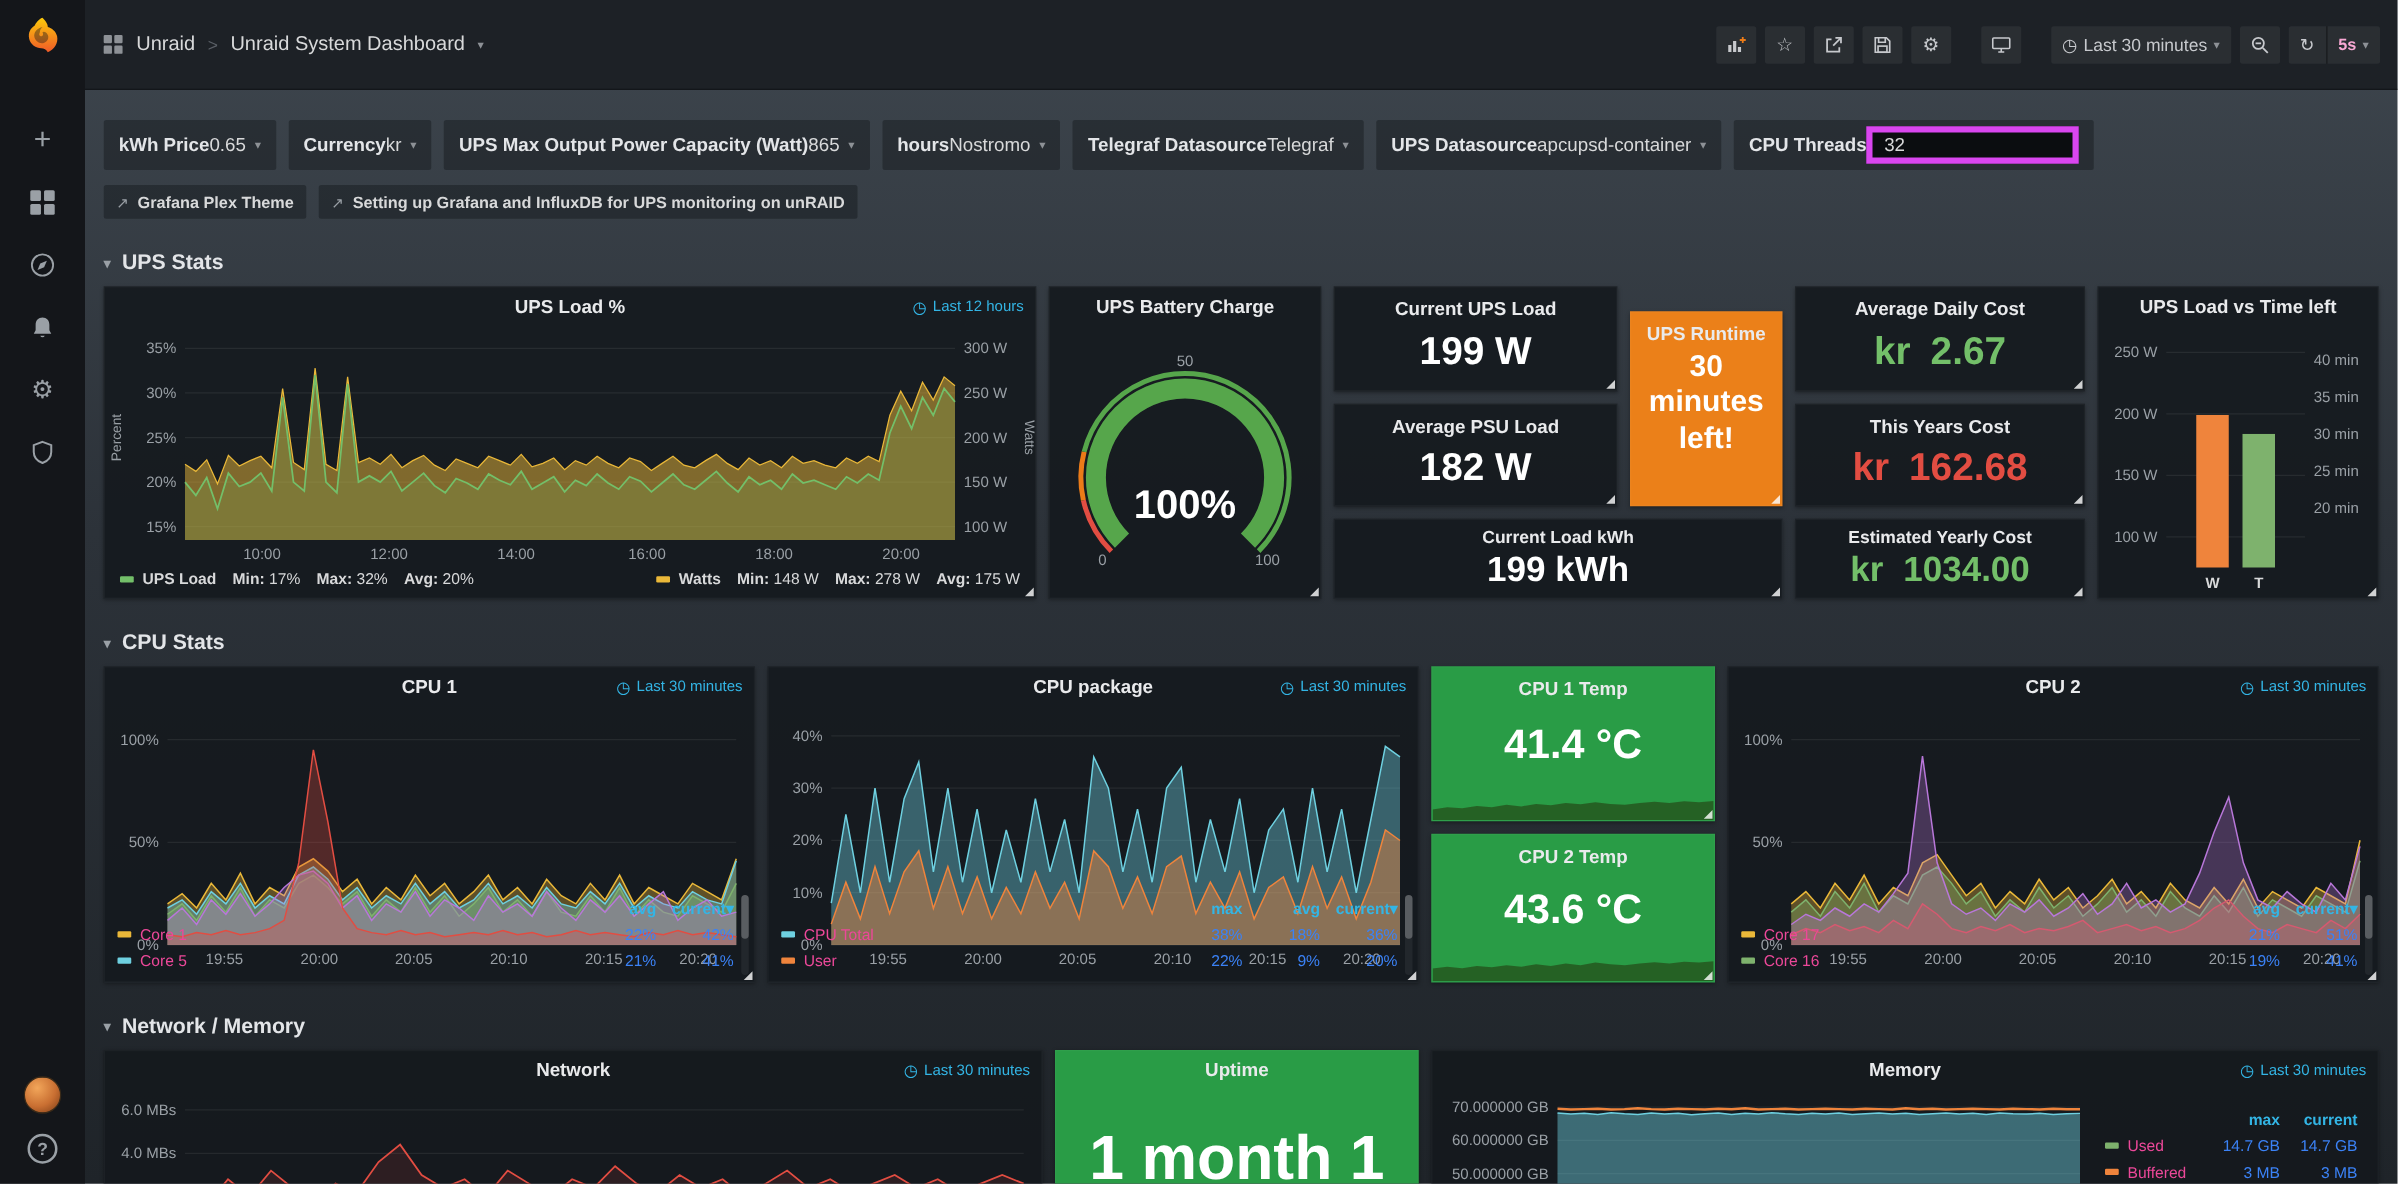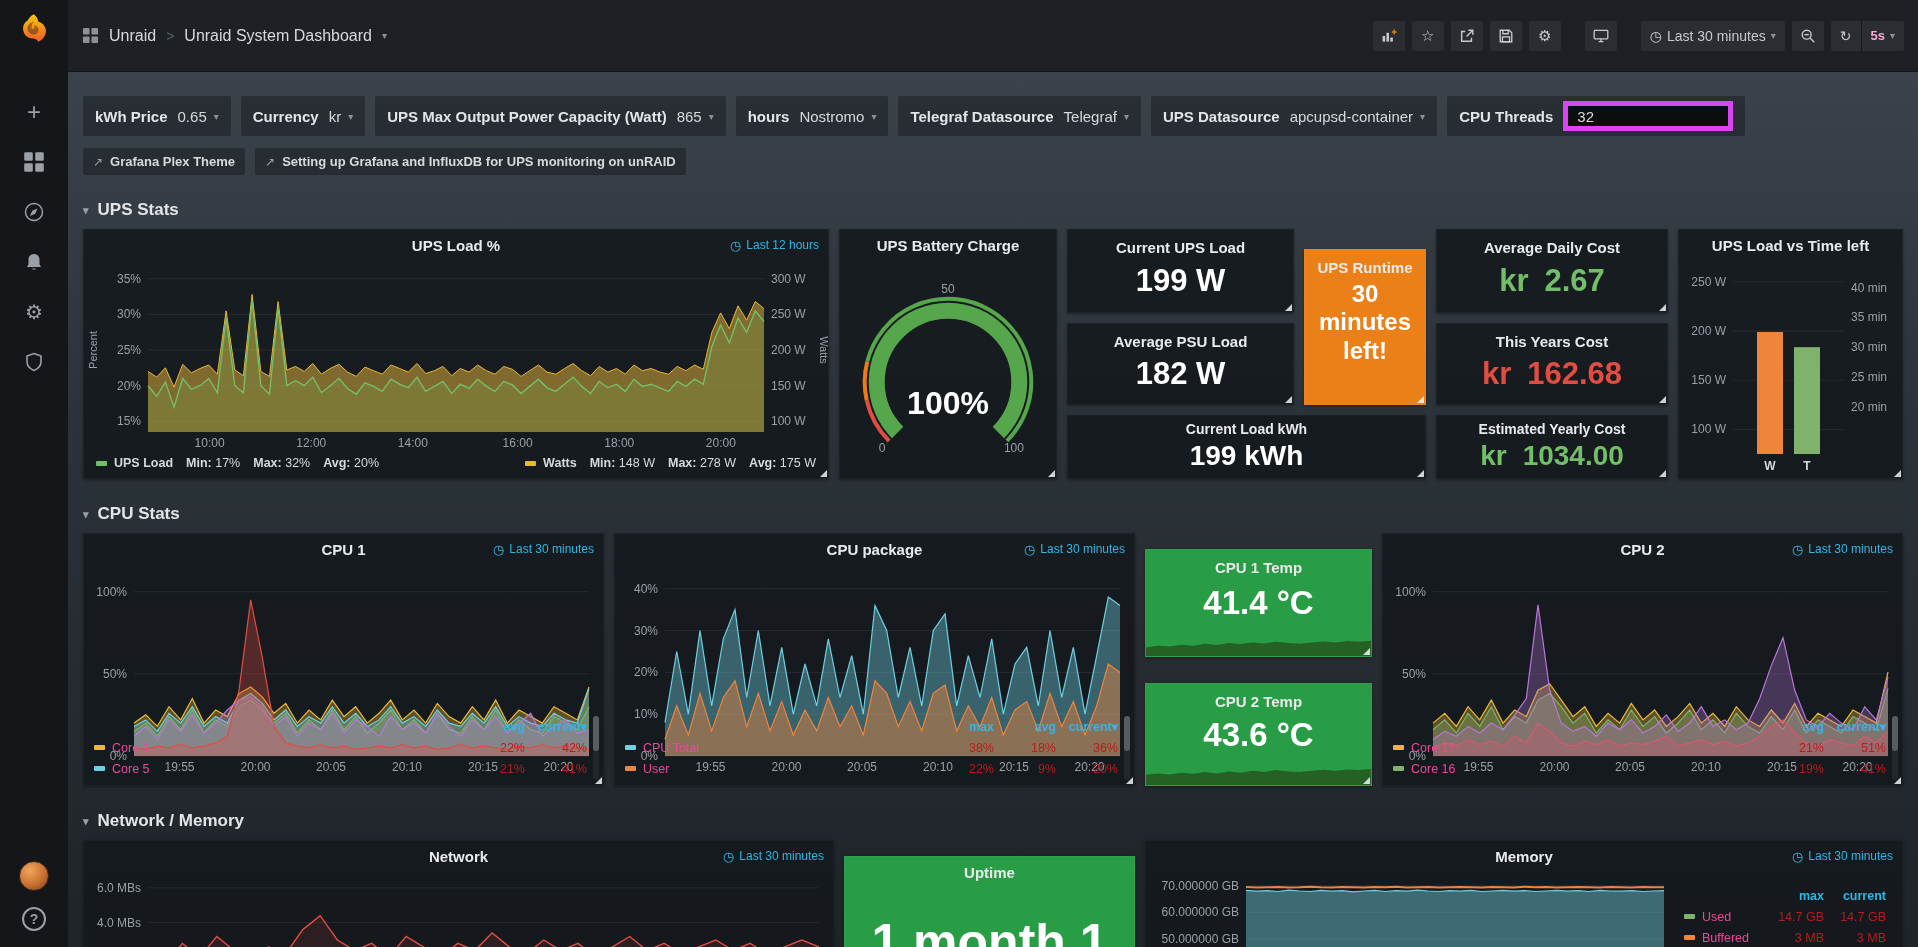--- a/index.html
+++ b/index.html
@@ -41,21 +41,21 @@
   .nav-gap{width:10px;}
   .nav-group{display:flex;align-items:stretch;height:30px;background:rgba(255,255,255,0.06);border-radius:2px;cursor:pointer;}
   .nav-group .seg{padding:0 9px;display:flex;align-items:center;gap:5px;color:#c7c9cd;font-size:14px;}
   .nav-group .seg + .seg{border-left:1px solid rgba(0,0,0,0.45);}
   .refresh-interval{color:#f9a8d4;font-weight:bold;font-size:13px;}
   .clock-glyph{font-size:14px;color:#c7c9cd;}
 
   
   .content{flex:1;padding:10px 15px 0;overflow:hidden;}
   .var-row{display:flex;gap:10px;margin-top:14px;}
-  .var-chip{display:flex;align-items:center;gap:10px;background:rgba(9,11,14,0.35);padding:0 12px;height:40px;
+  .var-chip{display:flex;align-items:center;background:rgba(9,11,14,0.35);padding:0 12px;height:40px;
     border-radius:2px;font-size:15px;cursor:pointer;white-space:nowrap;}
   .var-label{font-weight:bold;color:#e3e5e8;}
   .var-value{color:#d8d9da;display:flex;align-items:center;gap:7px;}
   .var-input{background:#0b0d10;border:5px solid #d946ef;color:#d8d9da;height:30px;width:170px;padding:0 9px;
     font-size:15px;font-family:"Liberation Sans",sans-serif;}
   .links-row{display:flex;gap:10px;margin-top:12px;}
   .link-chip{display:flex;align-items:center;gap:7px;background:rgba(9,11,14,0.35);padding:0 10px;height:27px;
     border-radius:2px;font-size:13px;font-weight:bold;color:#d8d9da;cursor:pointer;white-space:nowrap;}
   .ext{color:#9aa0a6;font-size:12px;font-weight:normal;}
 
@@ -90,36 +90,36 @@
   .stat-title{font-size:15px;font-weight:bold;text-align:center;margin-top:9px;color:#e9eaec;cursor:pointer;}
   .stat-value{flex:1;display:flex;align-items:center;justify-content:center;font-size:31px;font-weight:bold;
     color:#fff;padding-bottom:6px;}
   .small .stat-title{margin-top:5px;font-size:14px;}
   .small .stat-value{font-size:28px;padding-bottom:4px;}
   .cost-value{gap:16px;}
   .green-text{color:#73BF69;} .red-text{color:#E24D42;}
   .orange-panel{background:#eb8019;margin-top:20px;}
   .orange-panel .runtime-value{flex:1;font-size:24px;line-height:1.18;font-weight:bold;color:#fff;text-align:center;
     padding:4px 8px 10px;}
-  .green-panel{background:#299c46;margin-top:16px;}
+  .green-panel{background:#299c46;}
   .green-panel .stat-value{font-size:33px;padding-bottom:26px;}
   .spark{position:absolute;left:0;right:0;bottom:0;height:34px;}
   .uptime-value{font-size:50px;font-weight:bold;color:#fff;text-align:center;margin-top:26px;white-space:nowrap;}
 
   .legend-inline{display:flex;justify-content:space-between;align-items:center;height:26px;padding:0 12px 4px;
     font-size:12.5px;flex-shrink:0;}
   .lg-item{display:flex;align-items:center;gap:7px;cursor:pointer;}
   .swatch{width:11px;height:5px;border-radius:1px;display:inline-block;flex-shrink:0;}
   .lg-label{font-weight:bold;}
   .lg-stat{margin-left:6px;}
   .lg-stat b{font-weight:bold;}
   .legend-table{position:relative;padding:3px 16px 6px 10px;font-size:12.5px;flex-shrink:0;}
   .lg-row{display:flex;align-items:center;height:21px;}
   .lg-name{flex:1;display:flex;align-items:center;gap:7px;color:#ec4899;cursor:pointer;}
-  .lg-val{width:62px;text-align:right;color:#b91c1c;}
+  .lg-val{width:62px;text-align:right;color:#3b82f6;}
   .lg-head .lg-val{color:#33b5e5;font-weight:bold;cursor:pointer;}
   .legend-scroll{position:absolute;right:4px;top:3px;bottom:5px;width:6px;border-radius:3px;background:rgba(255,255,255,0.06);}
   .legend-scroll .thumb{width:6px;height:55%;background:rgba(255,255,255,0.25);border-radius:3px;}
   .mem-body{flex:1;display:flex;min-height:0;}
   .mem-body .chart{flex:1;}
   .mem-legend{width:228px;padding-top:14px;}
 </style>
 </head>
 <body>
 

